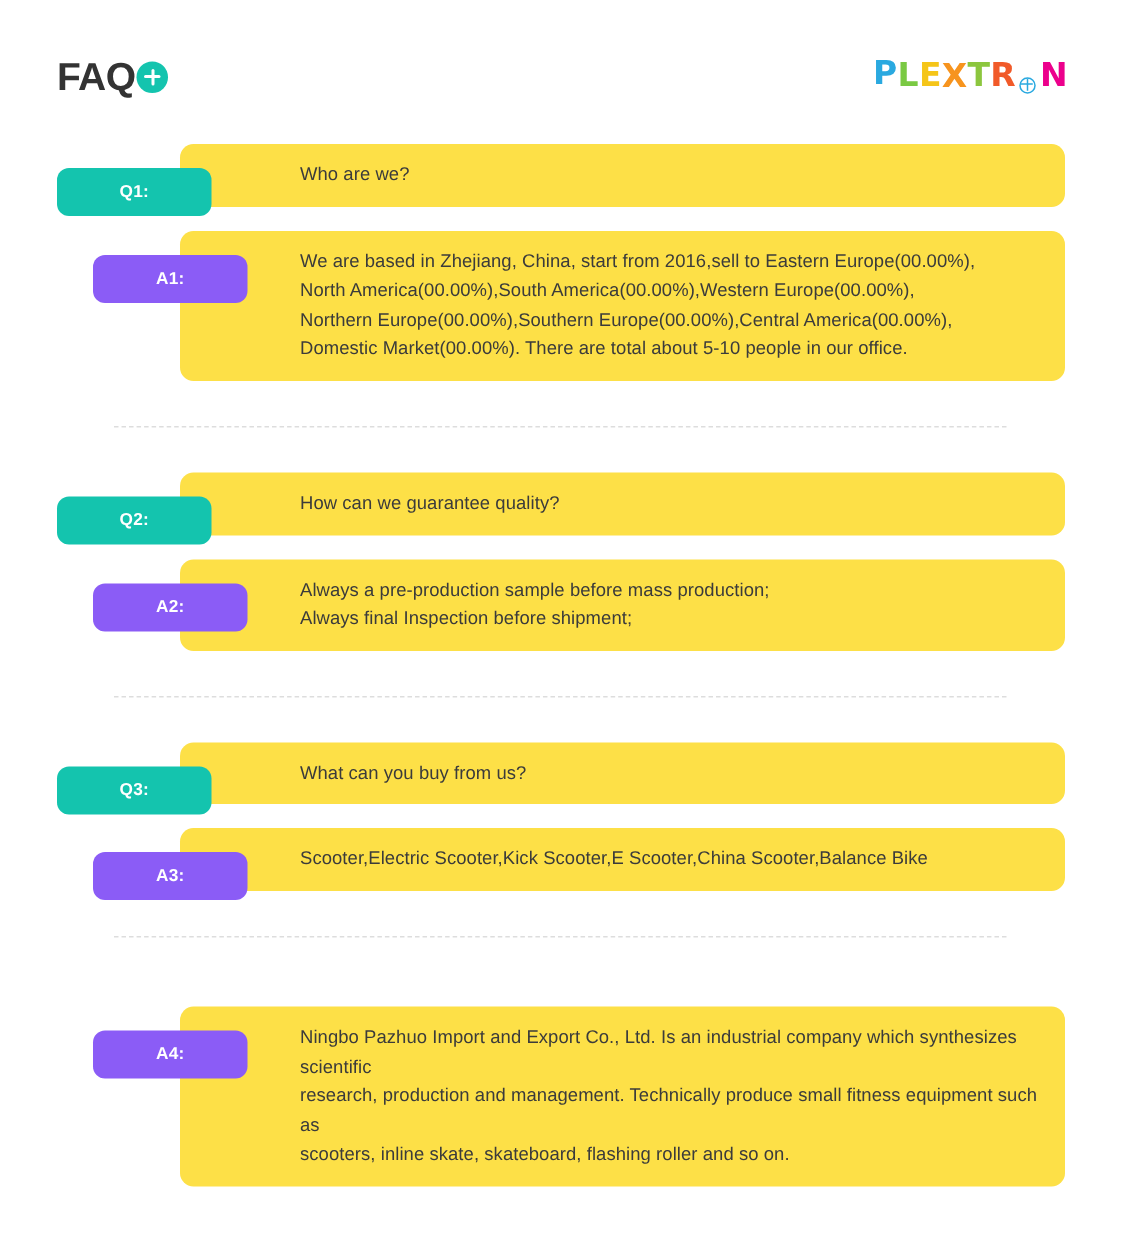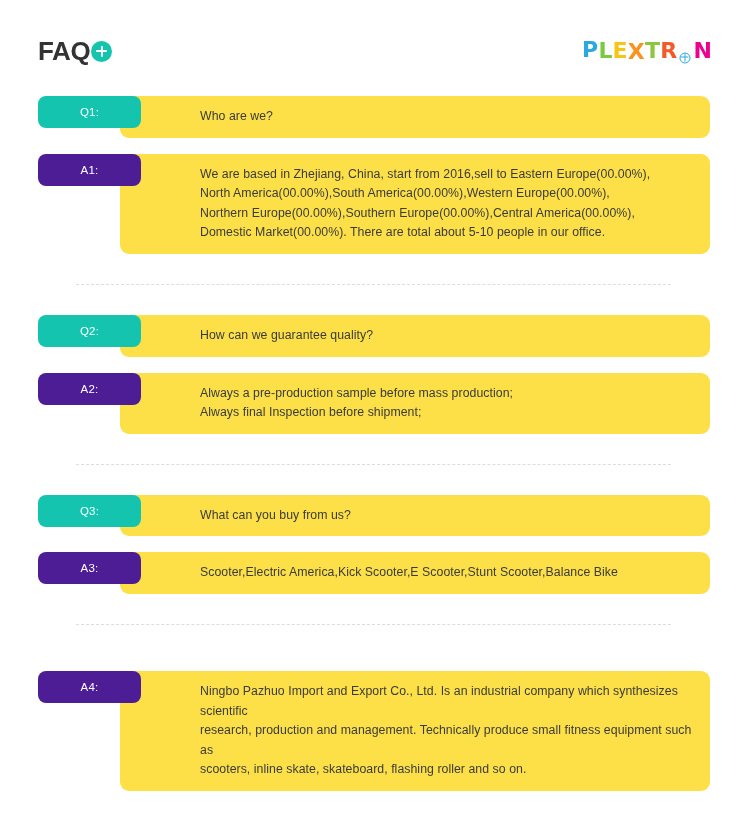--- a/index.html
+++ b/index.html
@@ -154,35 +154,35 @@
     font-size: 12.3px;
     line-height: 19.6px;
     color: #3b3b3b;
     letter-spacing: 0.05px;
     white-space: pre-line;
   }
 
   .badge {
     position: absolute;
     left: 38px;
-    top: 0;
+    top: 16px;
     width: 103px;
     height: 32px;
     border-radius: 8px;
     display: flex;
     align-items: center;
     justify-content: center;
     font-size: 11.5px;
-    font-weight: normal;
+    font-weight: bold;
     color: #ffffff;
     letter-spacing: 0.2px;
     z-index: 2;
   }
   .badge.q { background: #14c4ae; }
-  .badge.a { background: #4c1d95; }
+  .badge.a { background: #8b5cf6; margin-left: 24px; }
 
   .gap-sm { height: 16px; }
   .gap-lg { height: 30px; }
 </style>
 </head>
 <body>
 
 <div class="page">
 
   <div class="header">
@@ -255,21 +255,21 @@
       <div class="qa-row">
         <div class="badge q">Q3:</div>
         <div class="panel">
           <div class="panel-text">What can you buy from us?</div>
         </div>
       </div>
       <div class="gap-sm"></div>
       <div class="qa-row">
         <div class="badge a">A3:</div>
         <div class="panel">
-          <div class="panel-text">Scooter,Electric America,Kick Scooter,E Scooter,Stunt Scooter,Balance Bike</div>
+          <div class="panel-text">Scooter,Electric Scooter,Kick Scooter,E Scooter,China Scooter,Balance Bike</div>
         </div>
       </div>
     </div>
 
     <div class="gap-lg"></div>
     <div class="divider"></div>
     <div class="gap-lg"></div>
 
     <div class="faq-group">
       <div class="gap-sm"></div>

